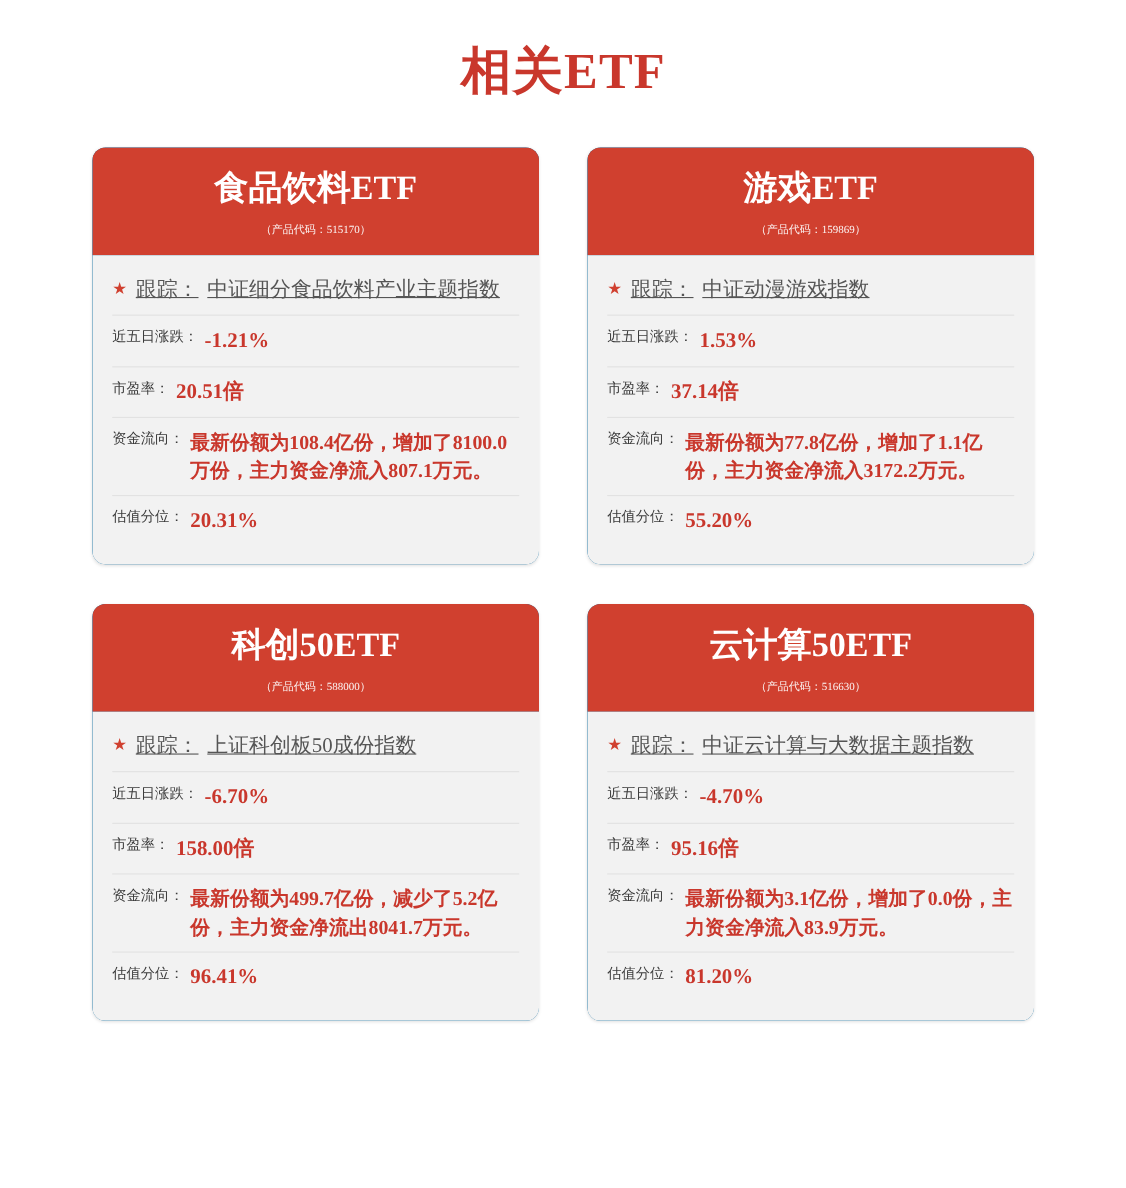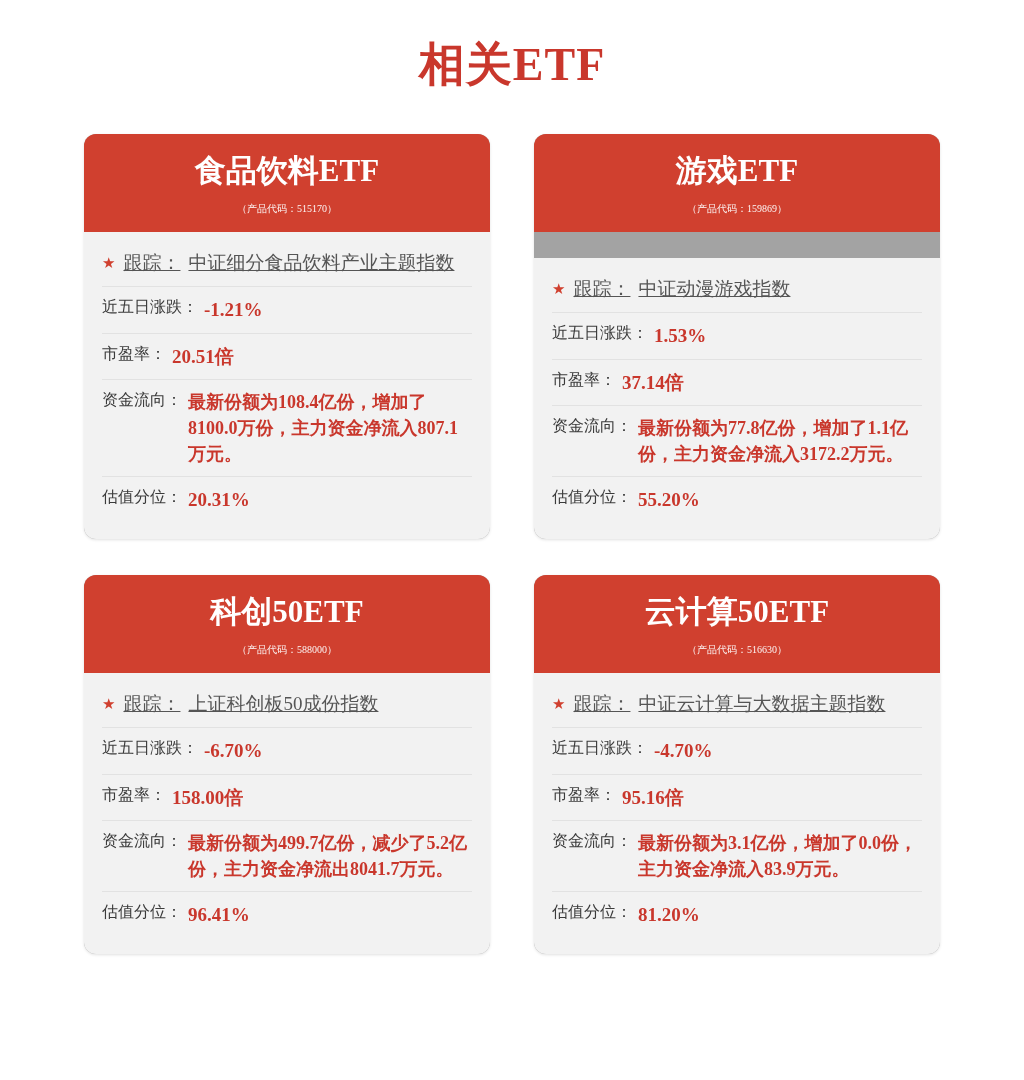--- a/index.html
+++ b/index.html
@@ -33,25 +33,24 @@
     display: grid;
     grid-template-columns: 406px 406px;
     justify-content: center;
     column-gap: 44px;
     row-gap: 36px;
   }
   .card {
     width: 406px;
     border-radius: 12px;
     overflow: hidden;
-    background: #a3a3a3;
+    background: #0369a1;
     box-shadow: 0 1px 3px rgba(0,0,0,0.12);
     display: flex;
     flex-direction: column;
-    justify-content: space-between;
   }
   .card-head {
     background: #d0402f;
     color: #ffffff;
     padding: 20px 14px 16px 14px;
     text-align: center;
   }
   .card-title {
     font-size: 31px;
     font-weight: bold;
@@ -87,21 +86,21 @@
   .metric {
     display: flex;
     align-items: flex-start;
     padding: 9px 0;
     border-top: 1px solid #e2e2e2;
   }
   .metric:first-of-type {
     border-top: 1px solid #e2e2e2;
   }
   .metric-label {
-    font-size: 16px;
+    font-size: 13px;
     color: #3b3b3b;
     white-space: nowrap;
     flex: 0 0 auto;
     padding-top: 1px;
   }
   .metric-value {
     font-size: 19px;
     color: #c9372c;
     font-weight: bold;
     margin-left: 6px;

